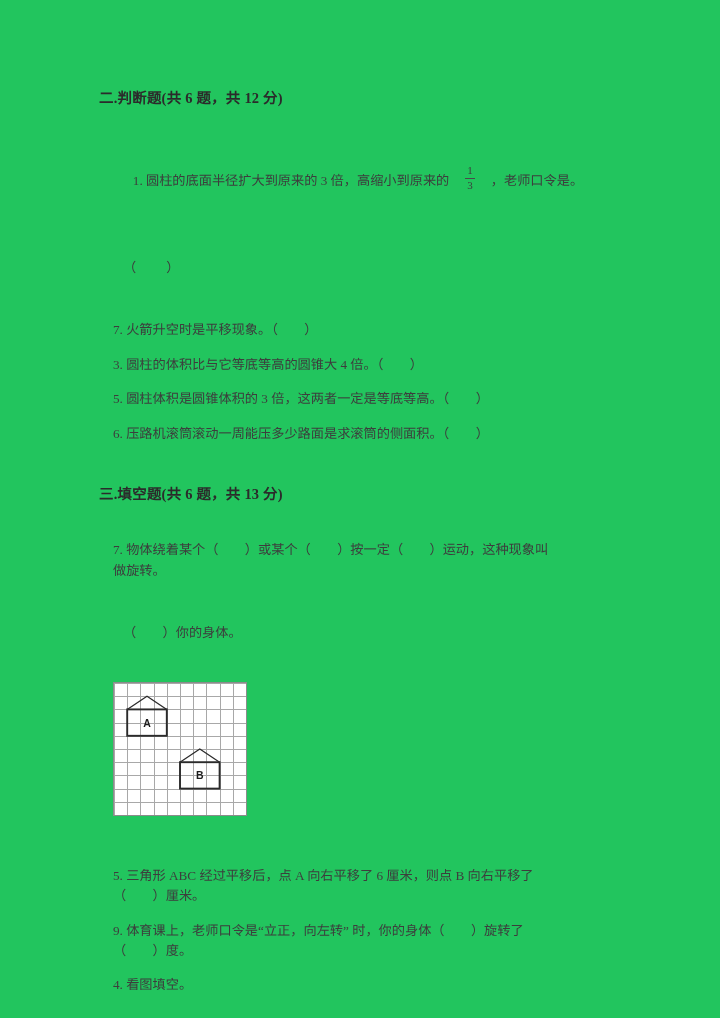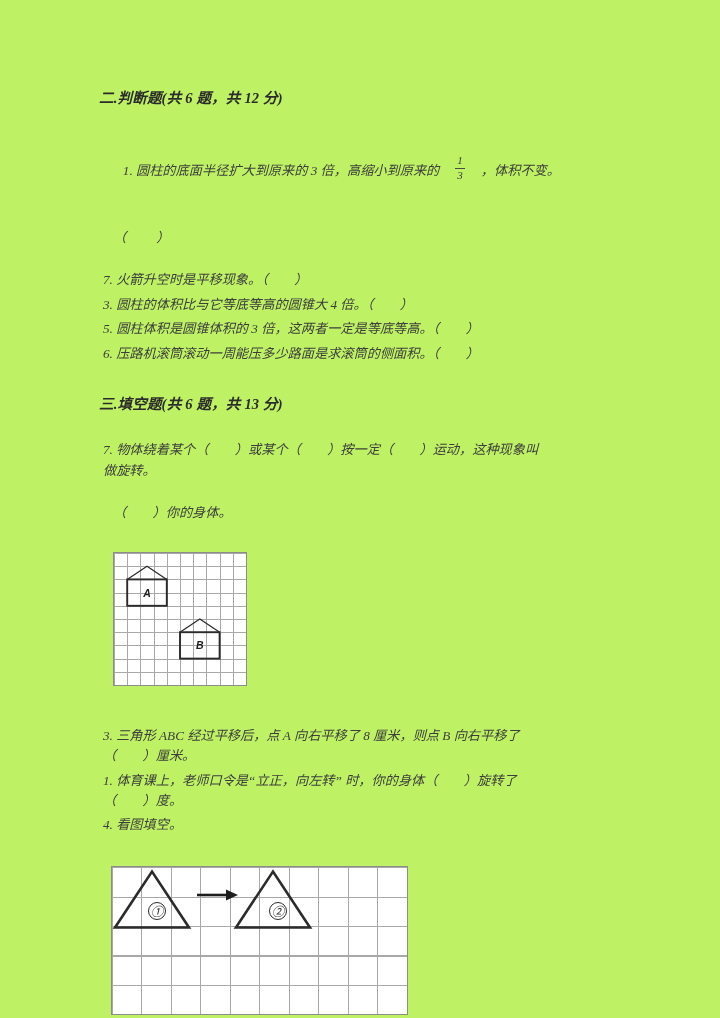--- a/index.html
+++ b/index.html
@@ -14,42 +14,41 @@
     position: relative;
     font-family: "Liberation Serif", "DejaVu Serif", serif;
     color: #3a3a3a;
     overflow: hidden;
   }
   .page {
     position: absolute;
     left: 0; top: 0;
     width: 720px;
     height: 1018px;
-    background: #bef264;
-    font-style: italic;
+    background: #22c55e;
   }
   .content {
     position: absolute;
     left: 99px;
     top: 84px;
     width: 536px;
   }
 
   .section-head {
     font-weight: bold;
     font-size: 14.5px;
     letter-spacing: 0.2px;
     color: #2b2b2b;
     margin: 0;
   }
   .q {
     font-size: 13.2px;
     line-height: 1.55;
     color: #3d3d3d;
-    margin: 4px;
+    margin: 14px;
     white-space: pre-wrap;
   }
 
   
   .frac {
     display: inline-block;
     vertical-align: -0.55em;
     text-align: center;
     font-size: 11px;
     line-height: 1.05;
@@ -131,21 +130,21 @@
 
 <div class="page">
   <div class="content">
 
     <div style="height:2px"></div>
     <div class="section-head">二.判断题(共 6 题，共 12 分)</div>
 
     <div style="height:26px"></div>
 
     <div class="q">
-      <span>1. 圆柱的底面半径扩大到原来的 3 倍，高缩小到原来的</span><span class="frac"><span class="num">1</span><span class="bar"></span><span class="den">3</span></span><span>，体积不变。</span>
+      <span>1. 圆柱的底面半径扩大到原来的 3 倍，高缩小到原来的</span><span class="frac"><span class="num">1</span><span class="bar"></span><span class="den">3</span></span><span>，老师口令是。</span>
     </div>
 
     <div style="height:16px"></div>
 
     <div class="q paren" style="padding-left:10px">（        ）</div>
 
     <div style="height:14px"></div>
 
     <div class="q">7. 火箭升空时是平移现象。（        ）</div>
     <div class="q">3. 圆柱的体积比与它等底等高的圆锥大 4 倍。（        ）</div>
@@ -181,23 +180,23 @@
             <rect class="shape" x="66" y="79.2" width="39.6" height="26.4"></rect>
             <polyline class="shape-thin" points="66,79.2 85.8,66 105.6,79.2"></polyline>
             <text class="fig-label" x="85.8" y="96.3" text-anchor="middle">B</text>
           </g>
         </svg>
       </div>
     </div>
 
     <div style="height:36px"></div>
 
-    <div class="q">3. 三角形 ABC 经过平移后，点 A 向右平移了 8 厘米，则点 B 向右平移了
+    <div class="q">5. 三角形 ABC 经过平移后，点 A 向右平移了 6 厘米，则点 B 向右平移了
 （        ）厘米。</div>
-    <div class="q">1. 体育课上，老师口令是“立正，向左转” 时，你的身体（        ）旋转了
+    <div class="q">9. 体育课上，老师口令是“立正，向左转” 时，你的身体（        ）旋转了
 （        ）度。</div>
     <div class="q">4. 看图填空。</div>
 
     <div style="height:26px"></div>
 
     <div class="grid-wrap" style="padding-left:12px">
       <div class="grid" id="grid-triangles" style="--cw:29.5px; --ch:29.5px; width:295px; height:147.5px;">
         <svg width="295" height="147.5" viewBox="0 0 295 147.5">
 
           <g>

